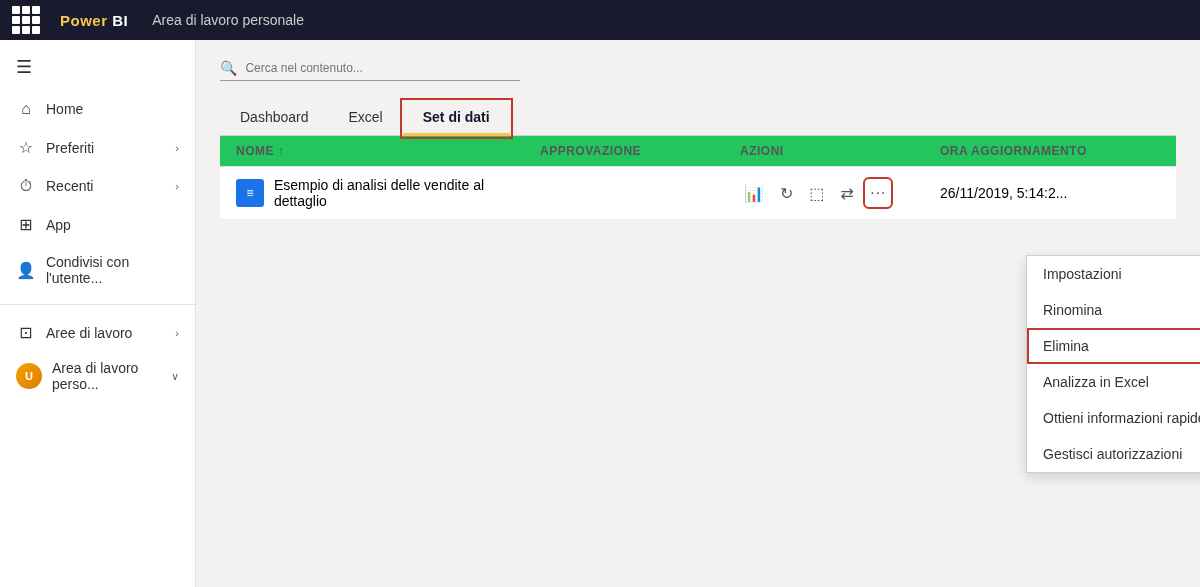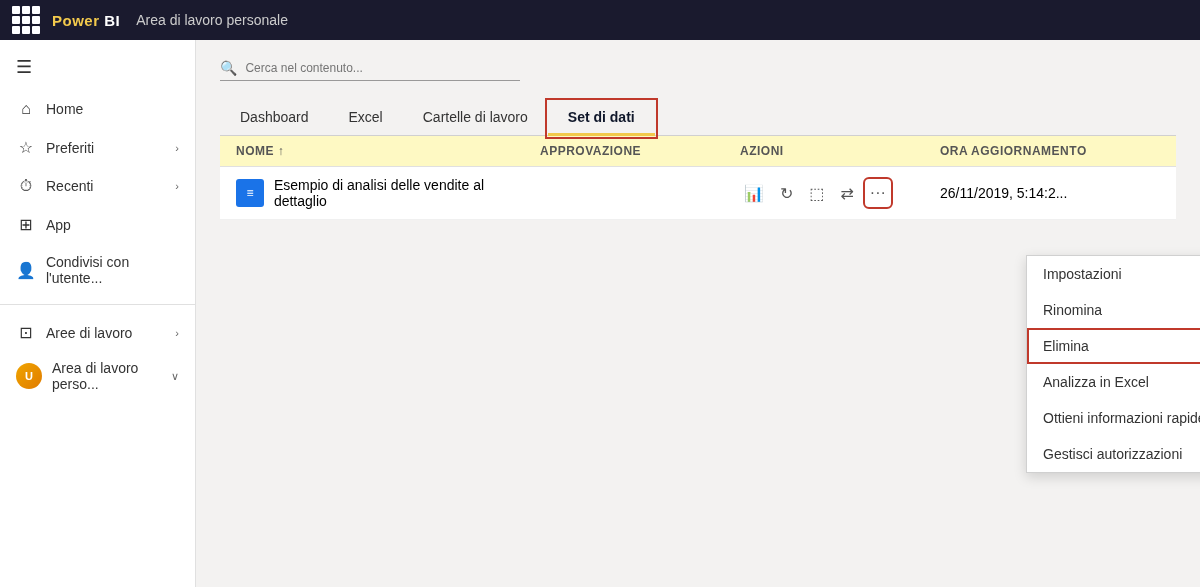--- a/index.html
+++ b/index.html
@@ -5,21 +5,21 @@
     * { margin: 0; padding: 0; box-sizing: border-box; }
     body { font-family: 'Segoe UI', Arial, sans-serif; font-size: 14px; background: #f3f2f1; width: 1200px; height: 587px; overflow: hidden; }
 
     
     .topbar {
       background: #1a1a2e;
       height: 40px;
       display: flex;
       align-items: center;
       padding: 0 12px;
-      gap: 12px;
+      gap: 20px;
     }
     .topbar-grid {
       display: grid;
       grid-template-columns: repeat(3,8px);
       grid-template-rows: repeat(3,8px);
       gap: 2px;
       cursor: pointer;
     }
     .topbar-grid span {
       width: 8px; height: 8px;
@@ -145,21 +145,21 @@
     
     .table-container {
       background: #fff;
       margin-top: 0;
     }
     .table-header {
       display: grid;
       grid-template-columns: 1fr 200px 200px 220px;
       padding: 8px 16px;
       border-bottom: 1px solid #e0e0e0;
-      background: #fef9c3;
+      background: #22c55e;
     }
     .th {
       font-size: 12px;
       font-weight: 600;
       color: #555;
       text-transform: uppercase;
       letter-spacing: 0.5px;
     }
     .th-name { display: flex; align-items: center; gap: 4px; }
     .table-row {
@@ -282,21 +282,20 @@
   <div class="main">
 
     <div class="search-bar">
       <span class="search-icon">🔍</span>
       <input type="text" placeholder="Cerca nel contenuto..." style="">
     </div>
 
     <div class="tabs">
       <div class="tab">Dashboard</div>
       <div class="tab">Excel</div>
-      <div class="tab">Cartelle di lavoro</div>
       <div class="tab active active-bordered">Set di dati</div>
     </div>
 
     <div class="table-container">
       <div class="table-header">
         <div class="th th-name">
           <span>NOME ↑</span>
         </div>
         <div class="th">APPROVAZIONE</div>
         <div class="th">AZIONI</div>

